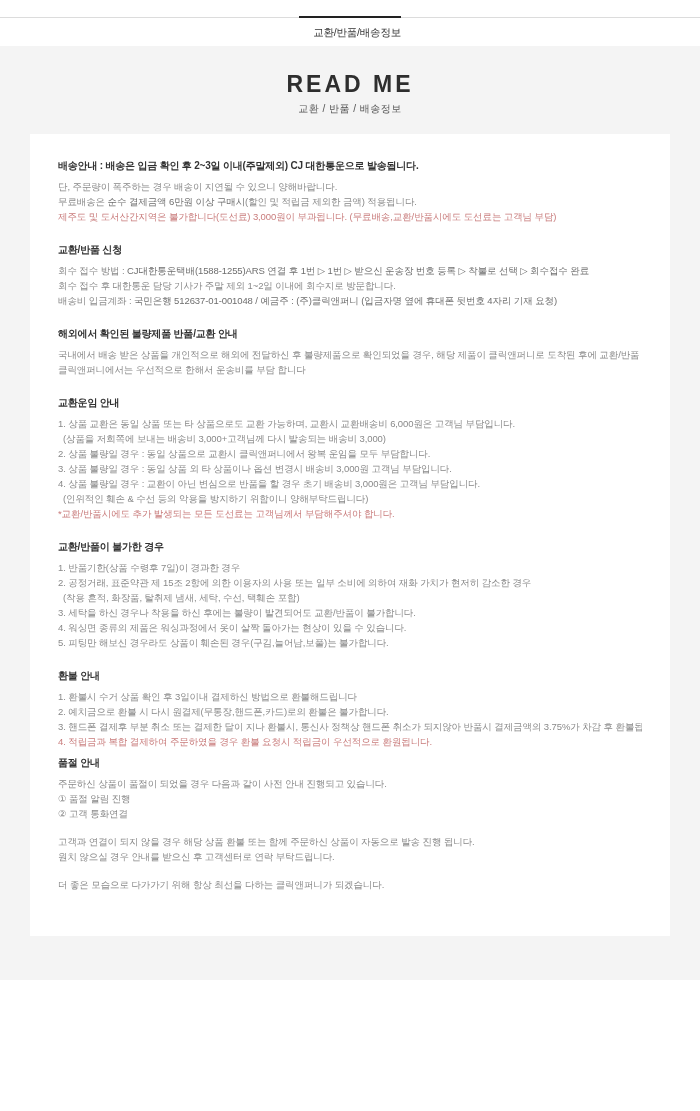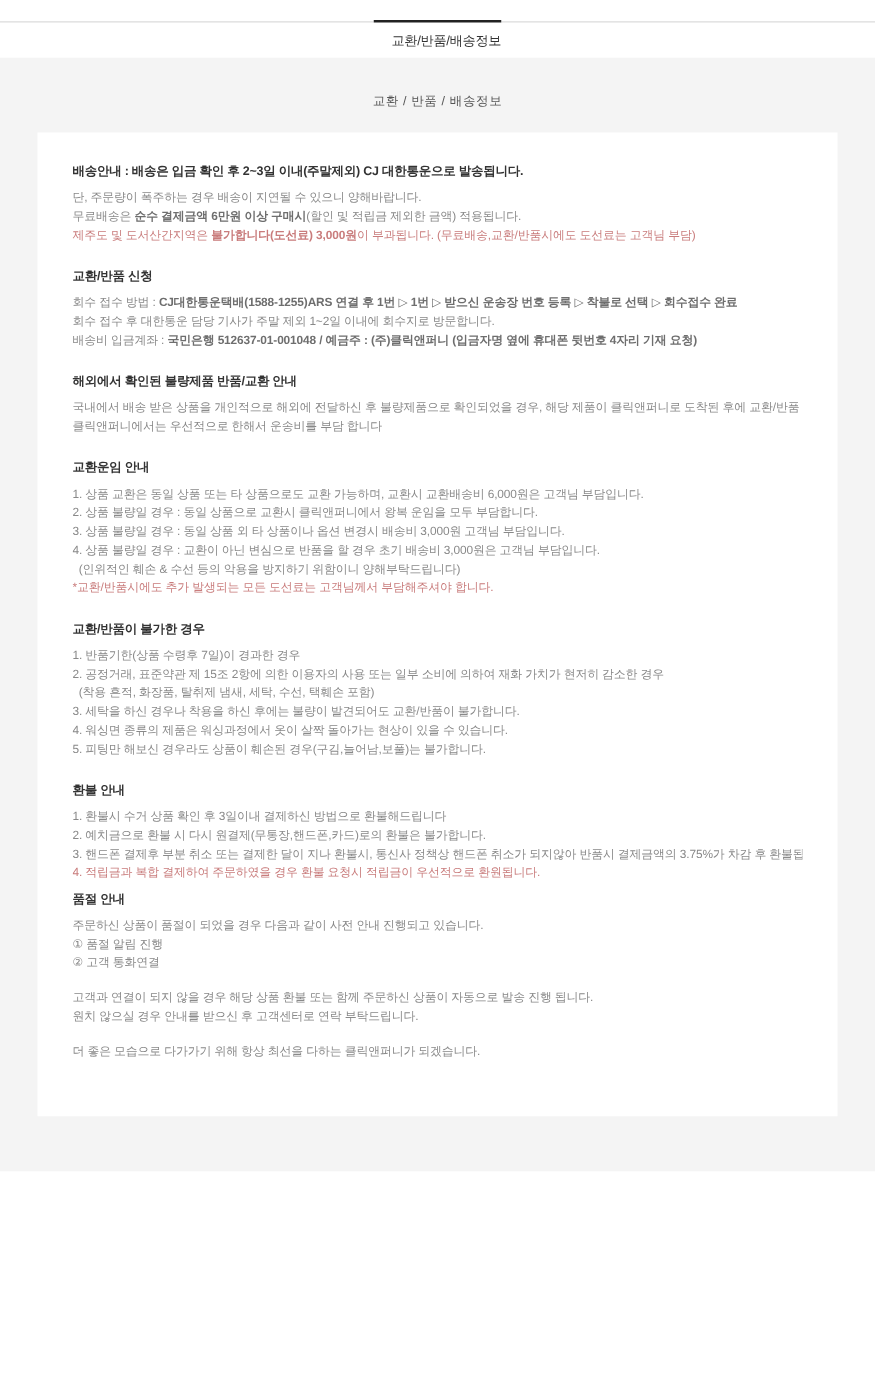--- a/index.html
+++ b/index.html
@@ -37,40 +37,41 @@
   .section:first-child { margin-top:0; }
   .section:last-child { margin-top:6px; }
   .section-title {
     font-size:10px; line-height:15px; font-weight:700; color:#333;
     margin:0 0 6px 0; letter-spacing:-0.2px; white-space:nowrap; overflow:hidden;
   }
   .line {
     font-size:9.5px; line-height:15px; color:var(--body,#898989);
     letter-spacing:-0.1px; white-space:nowrap; overflow:hidden;
   }
-  .line .b { font-weight:700; color:#6e6e6e; }
+  .line .b { font-weight:400; color:#6e6e6e; }
   .line.red { color:var(--red,#c97c7c); }
   .line.red .b { color:inherit; }
   .line.indent { padding-left:5px; }
   .spacer { height:13px; }
 </style>
 </head>
 <body>
 
 <div class="page">
 
   <div class="tab-strip">
     <div class="tab-divider"></div>
     <div class="tab">
       <span>교환/반품/배송정보</span>
     </div>
   </div>
 
   <div class="readme-wrap">
     <div class="readme-header">
+      <div class="readme-title">READ ME</div>
       <div class="readme-subtitle">교환 / 반품 / 배송정보</div>
     </div>
 
     <div class="content-card">
       <div id="sections-host">
           <div class="section">
             <h3 class="section-title">배송안내  : 배송은 입금 확인 후 2~3일 이내(주말제외) CJ 대한통운으로 발송됩니다.</h3>
             <p class="line"><span>단, 주문량이 폭주하는 경우 배송이 지연될 수 있으니 양해바랍니다.</span></p>
             <p class="line"><span>무료배송은 </span><span class="b">순수 결제금액 6만원 이상 구매시</span><span>(할인 및 적립금 제외한 금액) 적용됩니다.</span></p>
             <p class="line red"><span>제주도 및 도서산간지역은 </span><span class="b">불가합니다(도선료) 3,000원</span><span>이 부과됩니다. (무료배송,교환/반품시에도 도선료는 고객님 부담)</span></p>
@@ -82,20 +83,21 @@
             <p class="line"><span>배송비 입금계좌 : </span><span class="b">국민은행 512637-01-001048 / 예금주 : (주)클릭앤퍼니 (입금자명 옆에 휴대폰 뒷번호 4자리 기재 요청)</span></p>
           </div>
           <div class="section">
             <h3 class="section-title">해외에서 확인된 불량제품 반품/교환 안내</h3>
             <p class="line"><span>국내에서 배송 받은 상품을 개인적으로 해외에 전달하신 후 불량제품으로 확인되었을 경우, 해당 제품이 클릭앤퍼니로 도착된 후에 교환/반품 처리가 가능하며,</span></p>
             <p class="line"><span>클릭앤퍼니에서는 우선적으로 한해서 운송비를  부담 합니다</span></p>
           </div>
           <div class="section">
             <h3 class="section-title">교환운임 안내</h3>
             <p class="line"><span>1. 상품 교환은 동일 상품  또는 타 상품으로도 교환 가능하며, 교환시 교환배송비 6,000원은 고객님 부담입니다.</span></p>
+            <p class="line indent"><span>(상품을 저희쪽에 보내는 배송비 3,000+고객님께 다시 발송되는 배송비 3,000)</span></p>
             <p class="line"><span>2. 상품 불량일 경우 :  동일 상품으로 교환시 클릭앤퍼니에서 왕복 운임을 모두 부담합니다.</span></p>
             <p class="line"><span>3. 상품 불량일 경우 :  동일 상품 외 타 상품이나 옵션 변경시 배송비 3,000원 고객님 부담입니다.</span></p>
             <p class="line"><span>4. 상품 불량일 경우 :  교환이 아닌 변심으로 반품을 할 경우 초기 배송비 3,000원은 고객님 부담입니다.</span></p>
             <p class="line indent"><span>(인위적인 훼손 &amp; 수선 등의 악용을 방지하기 위함이니 양해부탁드립니다)</span></p>
             <p class="line red"><span>*교환/반품시에도 추가 발생되는 모든 도선료는 고객님께서 부담해주셔야 합니다.</span></p>
           </div>
           <div class="section">
             <h3 class="section-title">교환/반품이 불가한 경우</h3>
             <p class="line"><span>1. 반품기한(상품 수령후 7일)이 경과한 경우</span></p>
             <p class="line"><span>2. 공정거래, 표준약관 제 15조 2항에 의한 이용자의 사용 또는 일부 소비에 의하여 재화 가치가 현저히 감소한 경우</span></p>

